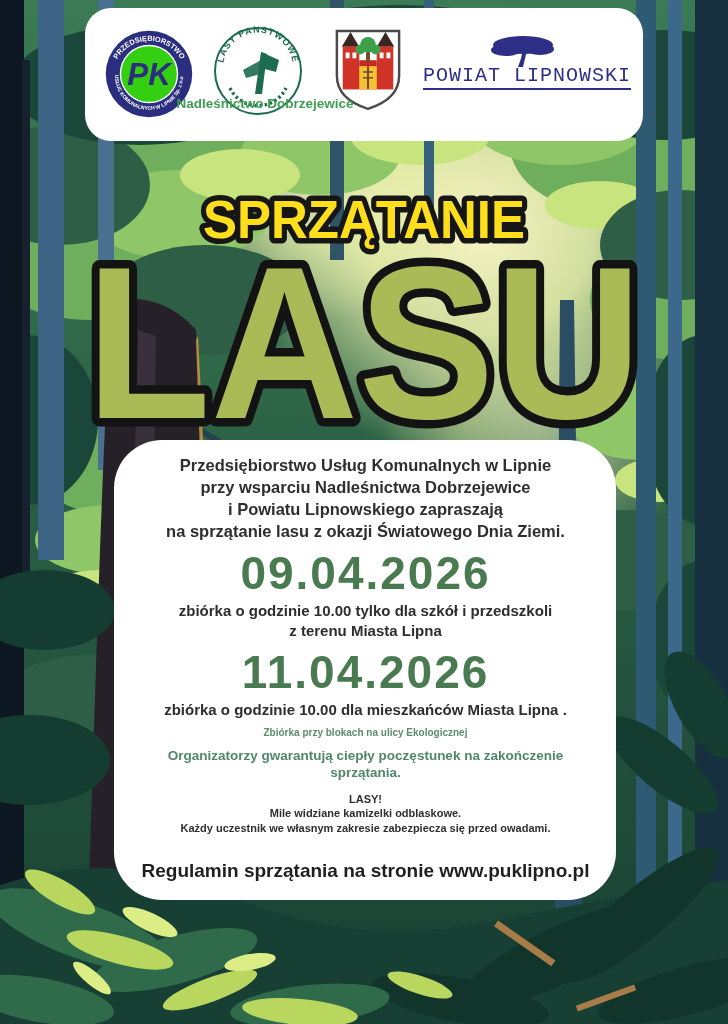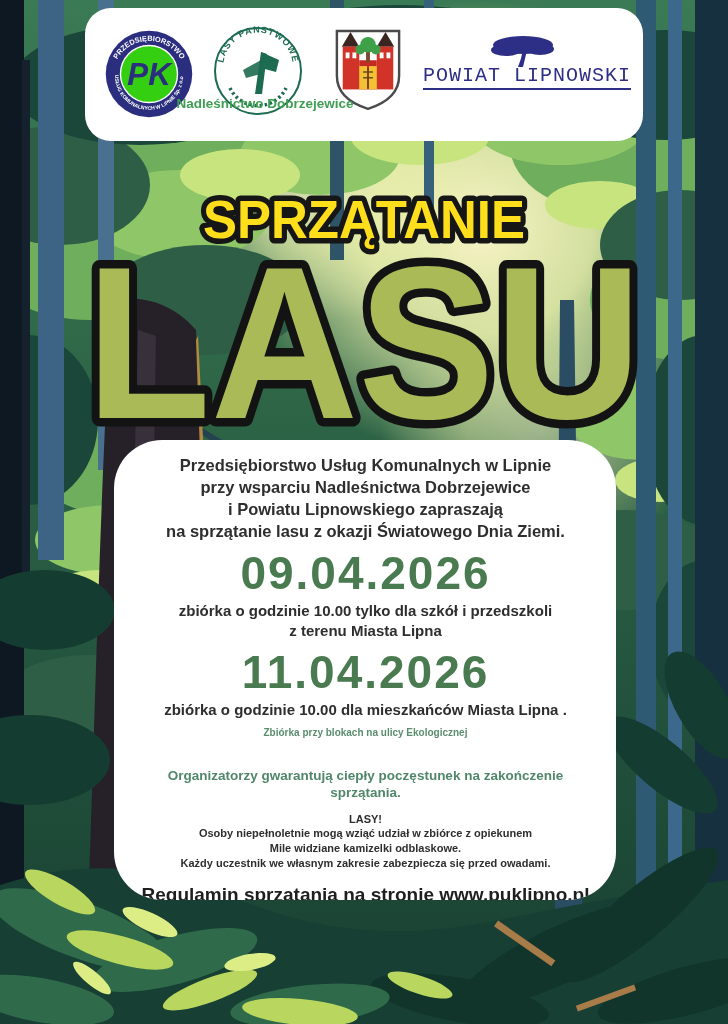--- a/index.html
+++ b/index.html
@@ -51,24 +51,24 @@
     color:#2e2e2e;
   }
   .intro-line{font-weight:700;font-size:16.5px;line-height:22px;color:#2e2e2e;}
   .terms-heading{font-weight:700;font-size:28px;line-height:33px;margin-top:5px;
     color:#497a50;letter-spacing:.5px;}
   .date-big{font-weight:700;font-size:46px;line-height:50px;margin-top:6px;
     color:#497a50;letter-spacing:2px;}
   .date-big.second{}
   .date-desc{font-weight:700;font-size:15px;line-height:20px;margin-top:3px;color:#2e2e2e;}
   .loc-note{font-weight:700;font-size:10px;line-height:20px;margin-top:3px;color:#5a8d6d;}
-  .guarantee{font-weight:700;font-size:13.5px;line-height:17px;margin-top:24px;color:#50876a;}
+  .guarantee{font-weight:700;font-size:13.5px;line-height:17px;margin-top:4px;color:#50876a;}
   .uwaga{font-weight:700;font-size:11px;line-height:13px;margin-top:12px;color:#2e2e2e;}
   .warn-line{font-weight:700;font-size:11px;line-height:15px;color:#2e2e2e;}
-  .footer-line{font-weight:700;font-size:19px;line-height:23px;margin-top:12px;color:#1f1f1f;}
+  .footer-line{font-weight:700;font-size:19px;line-height:23px;margin-top:23px;color:#1f1f1f;}
 
   
   .arc-text{font-family:"Liberation Sans", sans-serif;font-weight:700;}
 </style>
 </head>
 <body>
 
 <div class="poster">
 
   <svg class="bg" viewBox="0 0 728 1024" preserveAspectRatio="none">
@@ -284,21 +284,20 @@
     </div>
 
     <div class="loc-note">
       <div>Zbiórka przy blokach na ulicy Ekologicznej</div>
     </div>
 
     <div class="guarantee">Organizatorzy gwarantują ciepły poczęstunek na zakończenie sprzątania.</div>
 
     <div class="uwaga">LASY!</div>
     <div>
-      <div class="warn-line">Osoby niepełnoletnie mogą wziąć udział w zbiórce z opiekunem</div>
       <div class="warn-line">Mile widziane kamizelki odblaskowe.</div>
       <div class="warn-line">Każdy uczestnik we własnym zakresie zabezpiecza się przed owadami.</div>
     </div>
 
     <div class="footer-line">Regulamin sprzątania na stronie www.puklipno.pl</div>
   </div>
 
 </div>
 
 </body></html>

